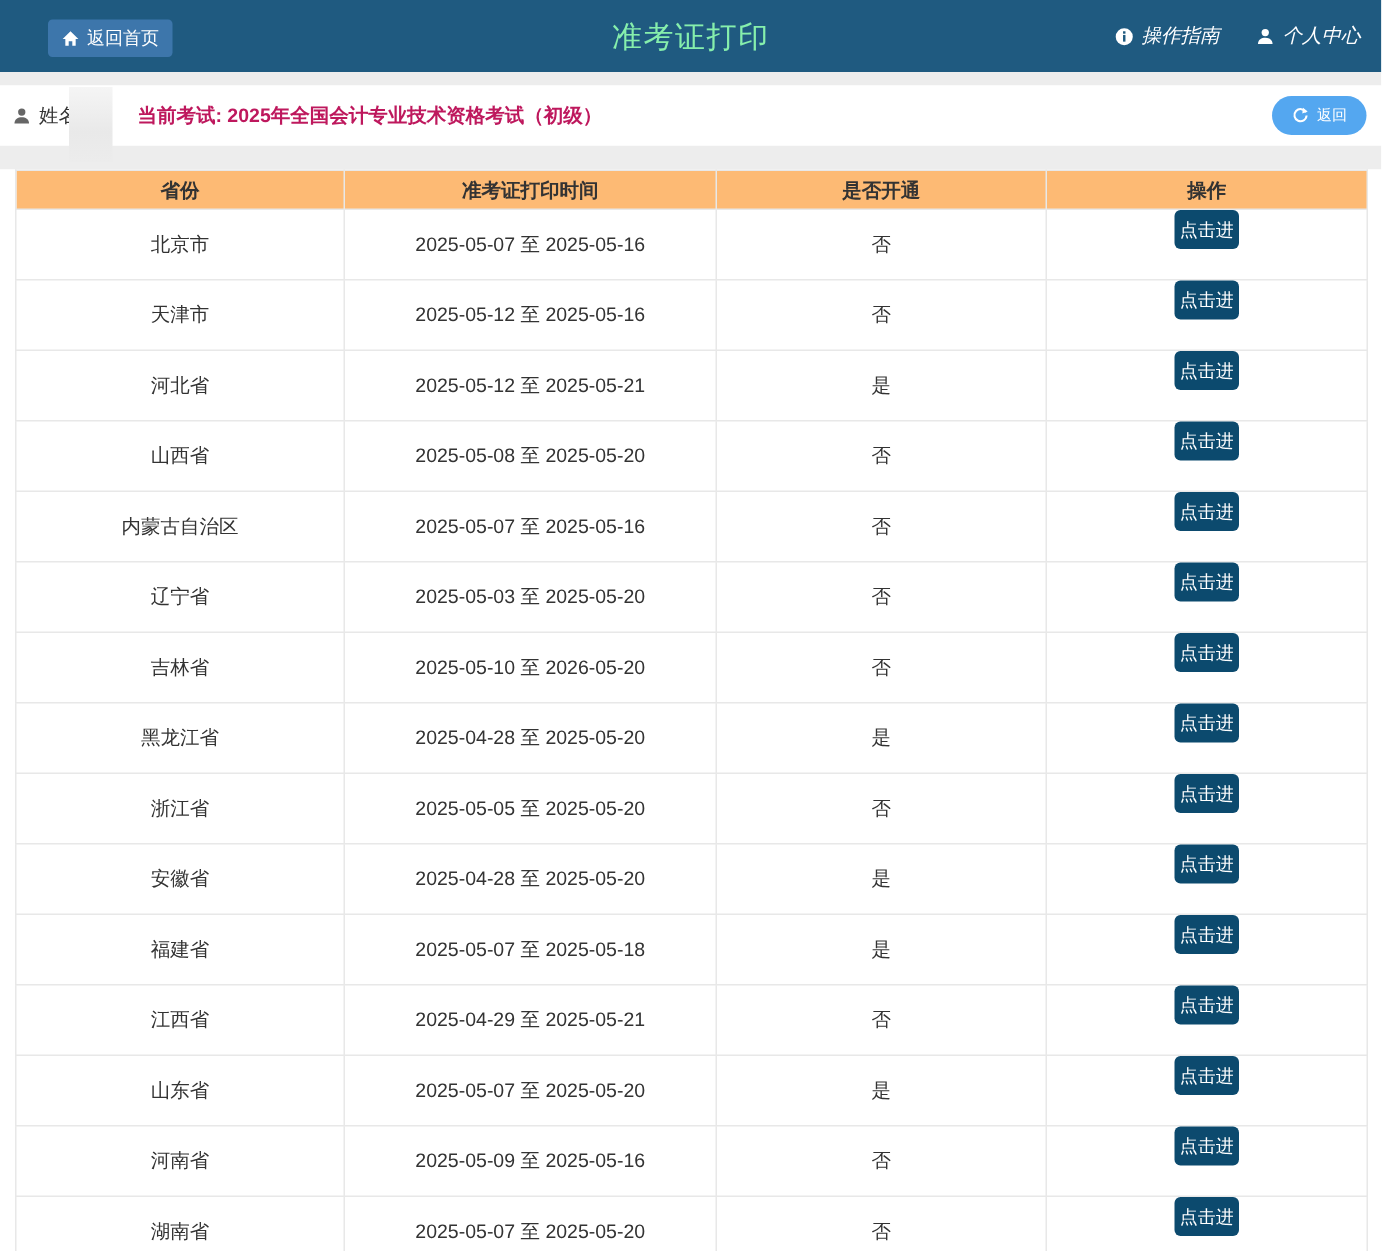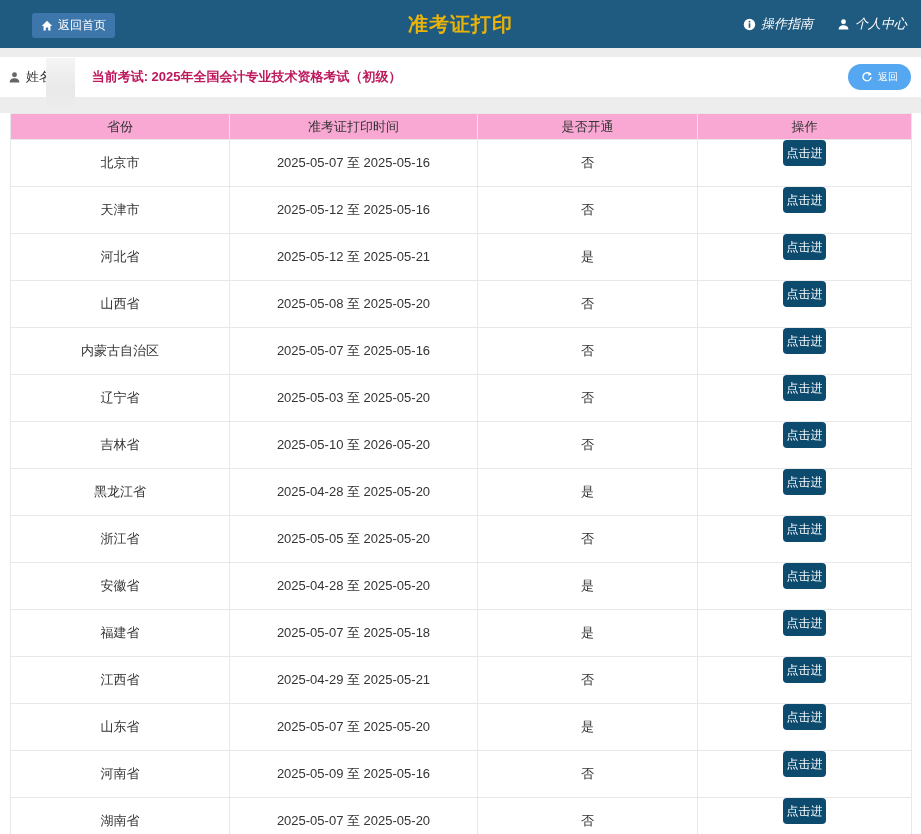--- a/index.html
+++ b/index.html
@@ -18,21 +18,21 @@
   .btn-back-home {
     position: absolute; left: 4px; top: 13px;
     background: #3d76ab; color: #fff; font-size: 12px;
     padding: 4px 9px; border: none; border-radius: 3px;
     display: flex; align-items: center; gap: 5px; cursor: pointer;
     font-family: inherit;
     margin-left: 28px;
   }
   .header-title {
     position: absolute; left: 50%; transform: translateX(-50%);
-    color: #eab308; font-size: 20px; font-weight: bold; letter-spacing: 1px;
+    color: #86efac; font-size: 20px; font-weight: normal; letter-spacing: 1px;
     white-space: nowrap;
   }
   .header-right {
     position: absolute; right: 14px; top: 0; height: 48px;
     display: flex; align-items: center; gap: 24px;
     color: #fff; font-size: 13px;
   }
   .header-link { display: flex; align-items: center; gap: 5px; cursor: pointer; white-space: nowrap; font-style: italic; }
 
   
@@ -56,21 +56,21 @@
     padding: 0 13px; font-size: 10px; display: flex; align-items: center;
     gap: 5px; cursor: pointer; font-family: inherit;
   }
 
   
   .content { background: #fff; padding: 0 10px; }
   table { width: 901px; border-collapse: collapse; table-layout: fixed; }
   col.c1 { width: 219px; } col.c2 { width: 248px; }
   col.c3 { width: 220px; } col.c4 { width: 214px; }
   th, td { border: 1px solid #e8e8e8; text-align: center; font-size: 13px; color: #333; }
-  thead th { background: #f9a8d4; height: 26px; font-weight: normal; color: #333; text-align: center; }
+  thead th { background: #fdba74; height: 26px; font-weight: bold; color: #333; text-align: center; }
   tbody td { height: 38px; background: #fff; }
   .enter-btn {
     background: #0c4a6e; color: #fff; border: none; border-radius: 4px;
     font-size: 12px; width: 43px; height: 26px; line-height: 26px;
     cursor: pointer; font-family: inherit; padding: 0;
   }
   .icon { display: inline-flex; align-items: center; }
 </style>
 </head>
 <body>

